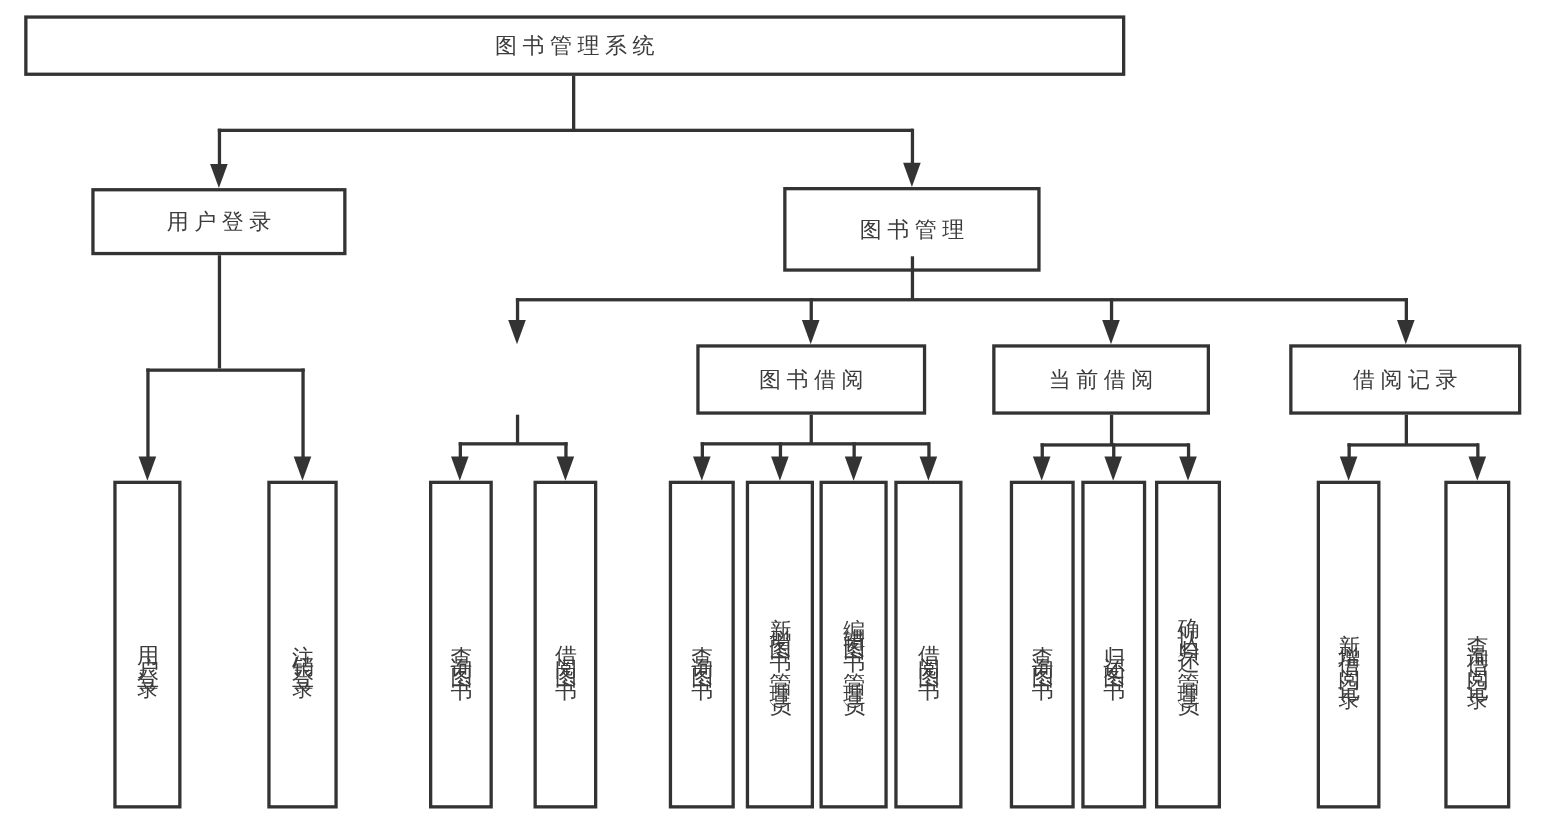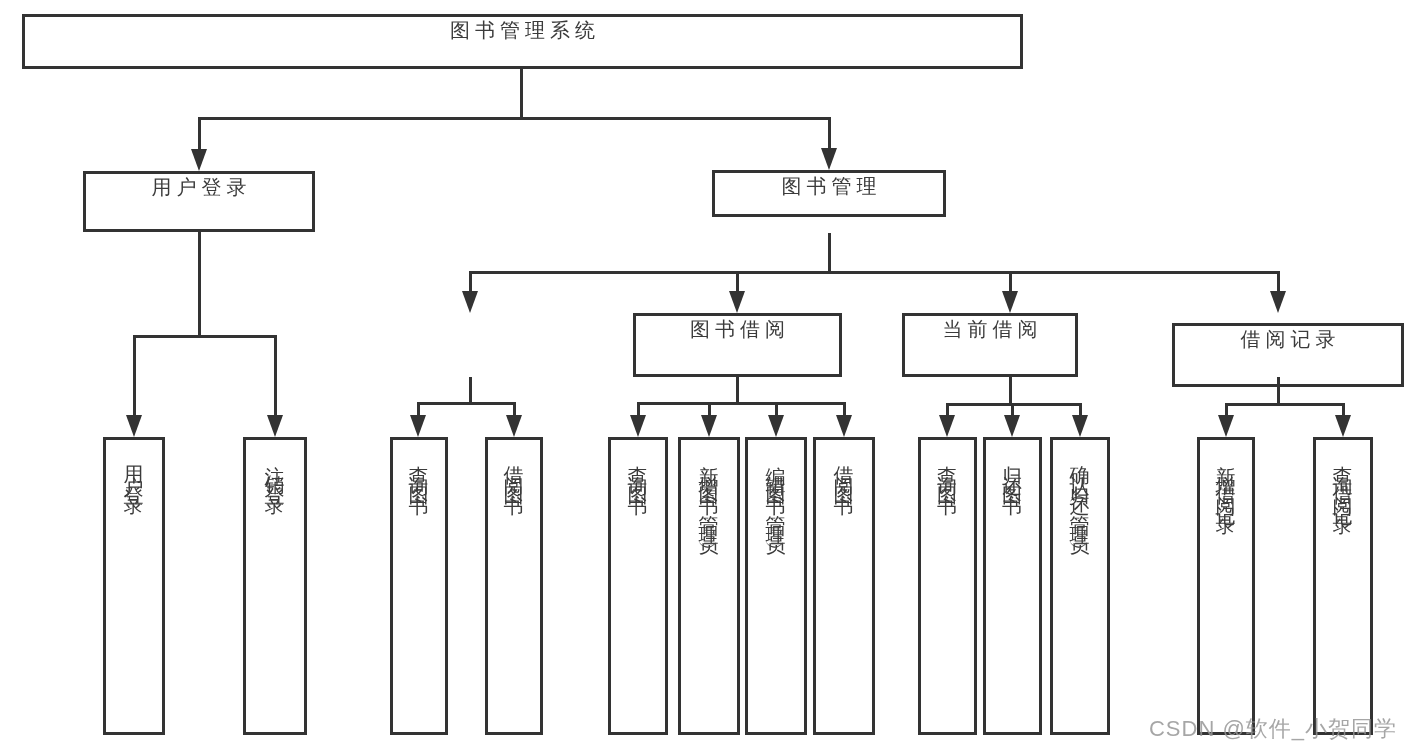--- a/index.html
+++ b/index.html
@@ -14,21 +14,21 @@
     height: 747px;
     background: #ffffff;
     overflow: hidden;
   }
   .box {
     position: absolute;
     box-sizing: border-box;
     border: 3px solid #333333;
     background: #ffffff;
     display: flex;
-    align-items: flex-start;
+    align-items: center;
     justify-content: center;
     color: #3b3b3b;
   }
   .hlabel {
     font-size: 20px;
     letter-spacing: 5px;
     padding-left: 5px; 
     white-space: nowrap;
   }
   .vbox .vlabel {
@@ -80,21 +80,21 @@
   <div class="vline" style="left:520px; top:69px; height:49px;"></div>
   <div class="hline" style="left:198px; top:117px; width:632px;"></div>
   <div class="vline" style="left:198px; top:117px; height:34px;"></div>
   <div class="arrow-down" style="left:191px; top:149px;"></div>
   <div class="vline" style="left:828px; top:117px; height:33px;"></div>
   <div class="arrow-down" style="left:821px; top:148px;"></div>
 
   <div class="box" style="left:83px; top:171px; width:232px; height:61px;">
     <span class="hlabel">用户登录</span>
   </div>
-  <div class="box" style="left:712px; top:170px; width:234px; height:47px;">
+  <div class="box" style="left:712px; top:170px; width:234px; height:77px;">
     <span class="hlabel">图书管理</span>
   </div>
 
   <div class="vline" style="left:198px; top:232px; height:103px;"></div>
   <div class="hline" style="left:133px; top:335px; width:144px;"></div>
   <div class="vline" style="left:133px; top:335px; height:82px;"></div>
   <div class="arrow-down" style="left:126px; top:415px;"></div>
   <div class="vline" style="left:274px; top:335px; height:82px;"></div>
   <div class="arrow-down" style="left:267px; top:415px;"></div>
 
@@ -105,24 +105,24 @@
   <div class="vline" style="left:736px; top:271px; height:22px;"></div>
   <div class="arrow-down" style="left:729px; top:291px;"></div>
   <div class="vline" style="left:1009px; top:271px; height:22px;"></div>
   <div class="arrow-down" style="left:1002px; top:291px;"></div>
   <div class="vline" style="left:1277px; top:271px; height:22px;"></div>
   <div class="arrow-down" style="left:1270px; top:291px;"></div>
 
   <div class="box" style="left:633px; top:313px; width:209px; height:64px;font-family:Liberation Serif, serif;">
     <span class="hlabel">图书借阅</span>
   </div>
-  <div class="box" style="left:902px; top:313px; width:176px; height:64px;">
+  <div class="box" style="left:902px; top:313px; width:198px; height:64px;">
     <span class="hlabel">当前借阅</span>
   </div>
-  <div class="box" style="left:1172px; top:323px; width:232px; height:64px;">
+  <div class="box" style="left:1172px; top:313px; width:211px; height:64px;">
     <span class="hlabel">借阅记录</span>
   </div>
 
   <div class="vline" style="left:469px; top:377px; height:27px;"></div>
   <div class="hline" style="left:417px; top:402px; width:99px;"></div>
   <div class="vline" style="left:417px; top:402px; height:15px;"></div>
   <div class="arrow-down" style="left:410px; top:415px;"></div>
   <div class="vline" style="left:513px; top:402px; height:15px;"></div>
   <div class="arrow-down" style="left:506px; top:415px;"></div>
 
@@ -190,15 +190,14 @@
     <span class="vlabel">确认归还（管理员）</span>
   </div>
 
   <div class="box vbox" style="left:1197px; top:437px; width:58px; height:298px;">
     <span class="vlabel">新增借阅记录</span>
   </div>
   <div class="box vbox" style="left:1313px; top:437px; width:60px; height:298px;">
     <span class="vlabel">查询借阅记录</span>
   </div>
 
-  <div class="watermark">CSDN @软件_小贺同学</div>
 
 </div>
 
 </body></html>

